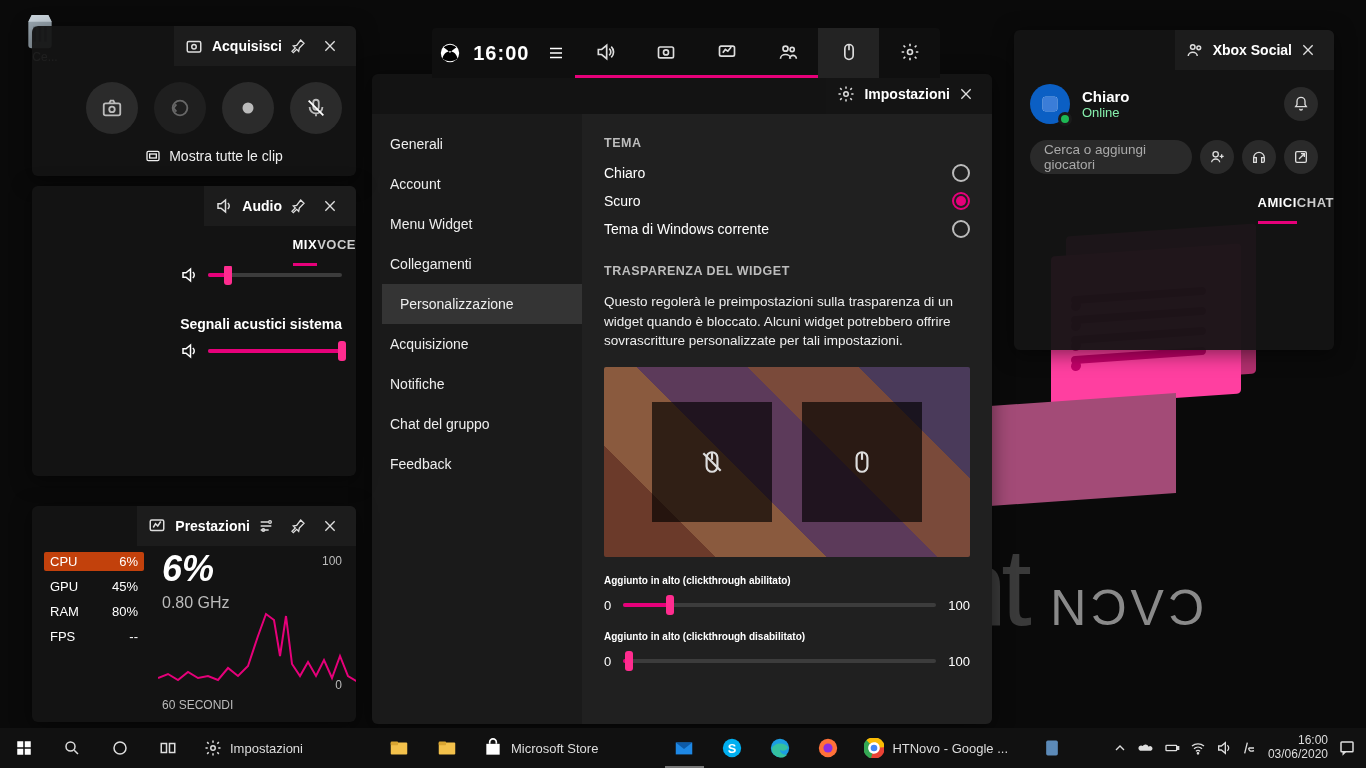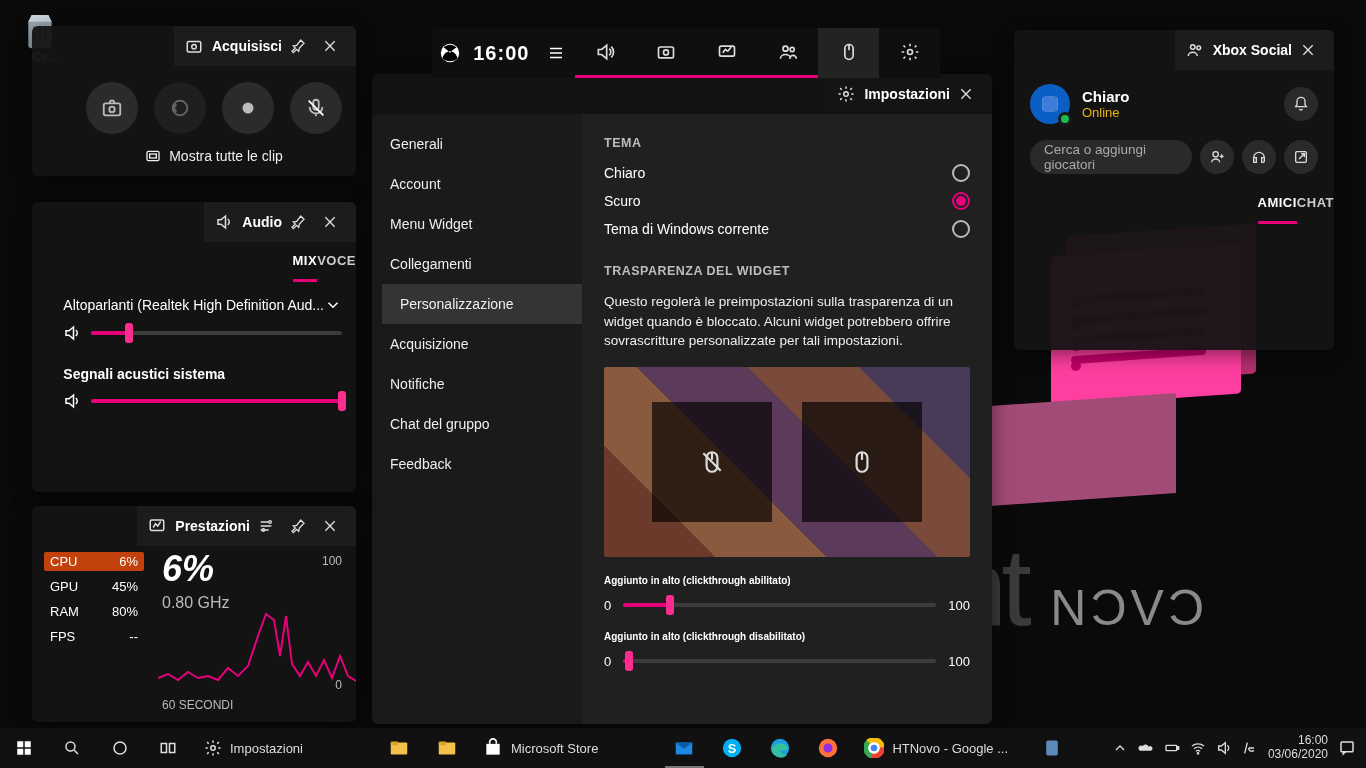--- a/index.html
+++ b/index.html
@@ -35,31 +35,31 @@
   .widget-header .hicon{width:20px;height:20px;display:flex;align-items:center;justify-content:center;color:#ddd;}
   .hbtn{width:32px;height:32px;display:flex;align-items:center;justify-content:center;color:#ddd;border-radius:2px;}
   .widget-body{flex:1;padding:10px 14px;overflow:hidden;}
   
   #capture{left:32px;top:26px;width:324px;height:150px;}
   .cap-row{display:flex;gap:16px;justify-content:center;margin-top:6px;}
   .cap-btn{width:52px;height:52px;border-radius:50%;background:#2b2b2b;display:flex;align-items:center;justify-content:center;color:#bbb;}
   .cap-btn.disabled{opacity:.5;}
   .cap-link{margin-top:14px;display:flex;align-items:center;gap:8px;font-size:14px;color:#eee;justify-content:center;}
   
-  #audio{left:32px;top:202px;width:324px;height:290px;}
+  #audio{left:32px;top:186px;width:324px;height:290px;}
   .tabs{display:flex;height:40px;}
   .tab{flex:1;display:flex;align-items:center;justify-content:center;font-size:13px;font-weight:600;color:#ccc;letter-spacing:.5px;border-bottom:3px solid transparent;}
   .tab.active{border-bottom-color:var(--accent);color:#fff;}
   .aud-select{display:flex;align-items:center;justify-content:space-between;font-size:14px;margin:14px 0 10px;white-space:nowrap;overflow:hidden;}
   .aud-select span{overflow:hidden;text-overflow:ellipsis;}
   .slider-row{display:flex;align-items:center;gap:10px;}
   .slider{position:relative;flex:1;height:4px;background:#3c3c3c;border-radius:2px;}
   .slider .fill{position:absolute;left:0;top:0;bottom:0;background:var(--accent);border-radius:2px;}
   .slider .thumb{position:absolute;top:50%;width:8px;height:20px;background:var(--accent2);border-radius:3px;transform:translate(-50%,-50%);}
-  .aud-label{font-size:14px;font-weight:600;margin:24px 0 10px;}
+  .aud-label{font-size:14px;font-weight:600;margin:32px 0 10px;}
   
   #perf{left:32px;top:506px;width:324px;height:216px;}
   .perf-left{position:absolute;left:12px;top:46px;width:100px;display:flex;flex-direction:column;gap:6px;}
   .perf-stat{display:flex;justify-content:space-between;font-size:13px;padding:2px 6px;border-radius:2px;}
   .perf-stat.active{background:#c2410c;}
   .perf-big{position:absolute;left:130px;top:42px;font-size:36px;font-weight:700;font-style:italic;}
   .perf-sub{position:absolute;left:130px;top:88px;font-size:16px;color:#bbb;}
   .perf-max{position:absolute;right:14px;top:48px;font-size:12px;color:#bbb;}
   .perf-min{position:absolute;right:14px;bottom:30px;font-size:12px;color:#bbb;}
   .perf-xaxis{position:absolute;left:130px;bottom:10px;font-size:12px;color:#bbb;}
@@ -90,21 +90,21 @@
      position:relative;display:flex;align-items:center;justify-content:center;gap:30px;}
   .preview .pcard{width:120px;height:120px;background:rgba(0,0,0,.65);display:flex;align-items:center;justify-content:center;color:#ddd;}
   .sc-label{font-size:10px;font-weight:600;margin:18px 0 12px;}
   .range-row{display:flex;align-items:center;gap:12px;font-size:13px;}
   
   #social{left:1014px;top:30px;width:320px;height:320px;z-index:7;}
   .friend{display:flex;align-items:center;gap:12px;padding:10px 6px;}
   .avatar{width:40px;height:40px;border-radius:50%;background:#0b5fc4;display:flex;align-items:center;justify-content:center;position:relative;}
   .avatar .pres{position:absolute;right:-2px;bottom:-2px;width:14px;height:14px;border-radius:50%;background:#1db954;border:3px solid #1b1b1b;}
   .friend .info .name{font-size:15px;font-weight:600;}
-  .friend .info .status{font-size:13px;color:#eab308;}
+  .friend .info .status{font-size:13px;color:#86efac;}
   .search-row{display:flex;gap:8px;padding:6px;align-items:center;}
   .search{flex:1;height:34px;background:#2a2a2a;border-radius:17px;display:flex;align-items:center;padding:0 14px;color:#aaa;font-size:13.5px;overflow:hidden;}
   .circ-btn{width:34px;height:34px;border-radius:50%;background:#2a2a2a;display:flex;align-items:center;justify-content:center;color:#ddd;}
   
   #taskbar{position:absolute;left:0;right:0;bottom:0;height:40px;background:var(--taskbar);display:flex;align-items:center;z-index:20;}
   .tb-left{display:flex;align-items:center;height:100%;}
   .tb-item{width:48px;height:100%;display:flex;align-items:center;justify-content:center;color:#ddd;}
   .tb-app{width:48px;height:100%;display:flex;align-items:center;justify-content:center;position:relative;}
   .tb-app .dot{position:absolute;bottom:0;left:10%;right:10%;height:2px;background:#777;}
   .tb-text-app{display:flex;align-items:center;gap:8px;padding:0 12px;height:100%;color:#ddd;font-size:13px;}
@@ -220,26 +220,20 @@
         <svg class="i16" viewBox="0 0 24 24" stroke="currentColor" stroke-width="2">
           <path d="M5 5l14 14M19 5L5 19"></path>
         </svg>
       </div>
   </div>
   <div class="tabs">
     <div class="tab active">MIX</div>
     <div class="tab">VOCE</div>
   </div>
   <div class="widget-body" style="padding-top:0;">
-    <div class="aud-select">
-      <span>Altoparlanti (Realtek High Definition Aud...</span>
-      <svg class="i18" viewBox="0 0 24 24" stroke="currentColor" stroke-width="2" fill="none">
-          <path d="M6 9l6 6 6-6"></path>
-        </svg>
-    </div>
     <div class="slider-row">
       <span>
           <svg class="i18" viewBox="0 0 24 24" fill="none" stroke="currentColor" stroke-width="2">
             <path d="M4 9v6h4l6 5V4L8 9H4z"></path>
             <path d="M17 8a5 5 0 0 1 0 8"></path>
           </svg>
         </span>
       <div class="slider">
           <div class="fill" style="width:15%"></div>
           <div class="thumb" style="left:15%"></div>

